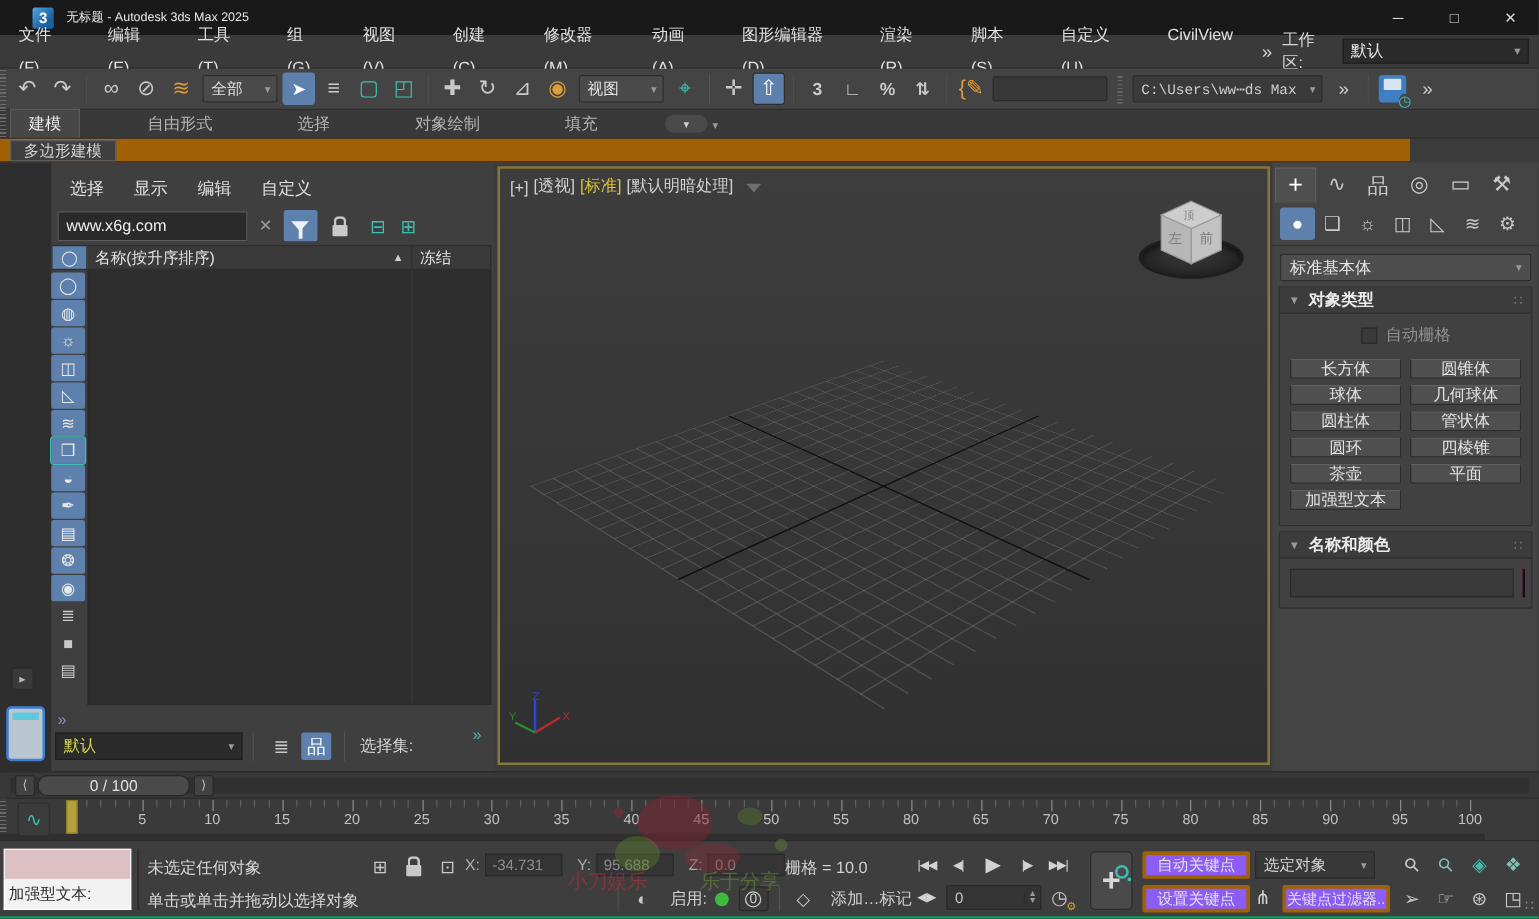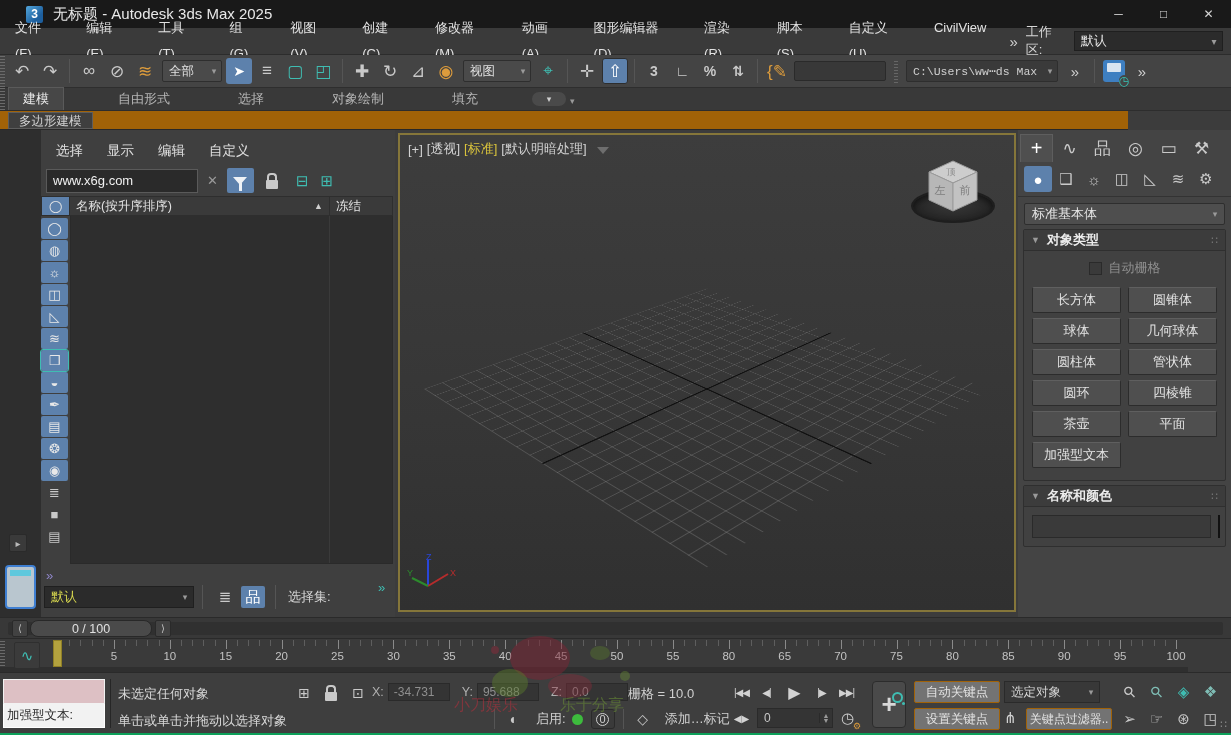--- a/index.html
+++ b/index.html
@@ -8,21 +8,21 @@
     -webkit-user-select:none; user-select:none; }
   .abs { position:absolute; }
   #app { position:relative; width:1231px; height:735px; background:#3c3c3c; }
 
   
   #titlebar { position:absolute; left:0; top:0; width:1231px; height:28px; background:#191919;
     display:flex; align-items:center; }
   #applogo { width:17px; height:17px; margin-left:26px; border-radius:2px;
     background:linear-gradient(135deg,#53a7dd 0%,#1d5f9e 70%); color:#fff; font-weight:bold;
     font-size:12px; display:flex; align-items:center; justify-content:center; }
-  #apptitle { margin-left:10px; color:#e8e8e8; font-size:15px; }
+  #apptitle { margin-left:10px; color:#e8e8e8; font-size:10px; }
   #winbtns { margin-left:auto; display:flex; height:28px; }
   .winbtn { width:45px; height:28px; display:flex; align-items:center; justify-content:center;
     color:#d8d8d8; font-size:12px; }
 
   
   #menubar { position:absolute; left:0; top:28px; width:1231px; height:27px; background:#3a3a3a;
     display:flex; align-items:center; border-bottom:1px solid #2c2c2c; }
   .menu-item { padding:0 15px; color:#e2e2e2; font-size:13px; line-height:26px; }
   #ws-chev { margin-left:auto; color:#cfcfcf; font-size:15px; padding:0 8px; }
   #ws-label { color:#d6d6d6; margin-right:6px; }
@@ -169,21 +169,21 @@
   .rollout { margin:4px 5px 0 5px; border:1px solid #2f2f2f; border-radius:2px; background:#414141; }
   .rollout-hd { height:21px; background:#3c3c3c; display:flex; align-items:center; padding:0 7px;
     border-bottom:1px solid #2f2f2f; }
   .rollout-hd .tri { font-size:9px; color:#9a9a9a; margin-right:7px; }
   .rollout-hd .ttl { font-weight:bold; color:#ececec; font-size:13px; }
   .rollout-hd .gripdots { margin-left:auto; color:#777; font-size:11px; }
   #autogrid-row { display:flex; align-items:center; justify-content:center; padding:8px 0 2px 0; }
   .cb { width:13px; height:13px; background:#3a3a3a; border:1px solid #2a2a2a; margin-right:7px; }
   #autogrid-label { color:#8f8f8f; }
   #obj-buttons { display:grid; grid-template-columns:1fr 1fr; gap:5px 7px; padding:8px 8px 12px 8px; }
-  .objbtn { height:26px; background:#4f4f4f; border:1px solid #2c2c2c; border-top-color:#5f5f5f;
+  .objbtn { height:16px; background:#4f4f4f; border:1px solid #2c2c2c; border-top-color:#5f5f5f;
     border-radius:2px; color:#e2e2e2; font-size:13px; display:flex; align-items:center; justify-content:center; }
   #namecolor-body { display:flex; align-items:center; padding:8px; }
   #name-input { flex:1; height:23px; background:#3a3a3a; border:1px solid #2a2a2a; margin-right:7px; }
   #color-swatch { width:26px; height:23px; background:#f20a8c; border:1px solid #111; }
 
   
   #timeslider { position:absolute; left:0; top:617px; width:1231px; height:21px; background:#383838;
     border-top:1px solid #2a2a2a; }
   #ts-track { position:absolute; left:8px; top:4px; width:1215px; height:13px; background:#303030;
     border-radius:2px; }
@@ -247,21 +247,21 @@
   #framefield .fv { flex:1; padding-left:6px; color:#c9c9c9; font-size:12px; }
   #framefield .spin { width:13px; display:flex; flex-direction:column; align-items:center;
     color:#9a9a9a; font-size:7px; line-height:5px; border-left:1px solid #2a2a2a; }
   #timecfg { margin-left:8px; color:#c9c9c9; font-size:15px; position:relative; }
   #timecfg::after { content:"⚙"; position:absolute; right:-7px; bottom:-4px; color:#dd9c3c; font-size:9px; }
   #setkey-big { position:absolute; left:872px; top:8px; width:34px; height:47px; background:#4a4a4a;
     border:1px solid #2c2c2c; border-radius:4px; color:#d8d8d8; font-size:26px; font-weight:bold;
     display:flex; align-items:center; justify-content:center; }
   #setkey-big::after { content:""; position:absolute; right:2px; top:10px; width:7px; height:7px;
     border:2px solid #3fbdb2; border-radius:50%; box-shadow:6px 6px 0 -4px #3fbdb2; }
-  .sb-btn { background:#737373; border:1px solid #a16207; border-radius:2px; color:#e2e2e2;
+  .sb-btn { background:#8b5cf6; border:3px solid #a16207; border-radius:2px; color:#e2e2e2;
     font-size:12.5px; display:flex; align-items:center; justify-content:center; }
   #autokey { position:absolute; left:914px; top:8px; width:86px; height:22px; }
   #setkeybtn { position:absolute; left:914px; top:35px; width:86px; height:22px; }
   #seldrop { position:absolute; left:1004px; top:8px; width:96px; height:22px; background:#383838;
     border:1px solid #2a2a2a; display:flex; align-items:center; }
   #seldrop .v { flex:1; padding-left:6px; color:#d6d6d6; font-size:12.5px; }
   #seldrop .c { width:16px; color:#9a9a9a; font-size:9px; text-align:center; }
   #keyfilter-ico { position:absolute; left:1004px; top:36px; color:#d2d2d2; font-size:15px; }
   #keyfilterbtn { position:absolute; left:1026px; top:35px; width:86px; height:22px; font-size:12px; }
   #nav1 { position:absolute; left:1116px; top:8px; display:flex; }

